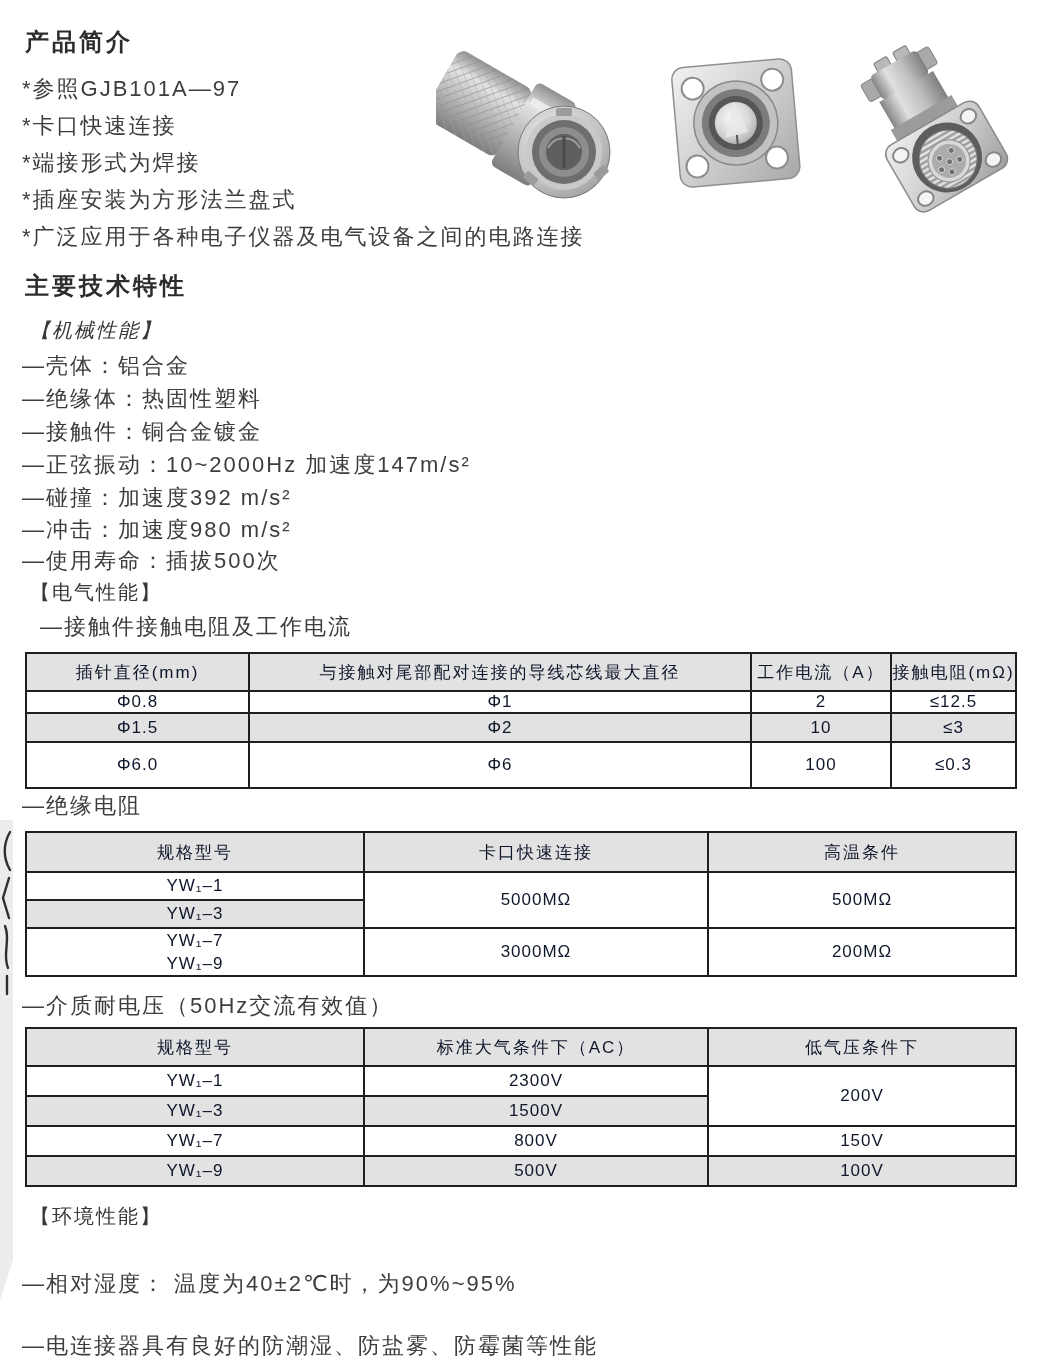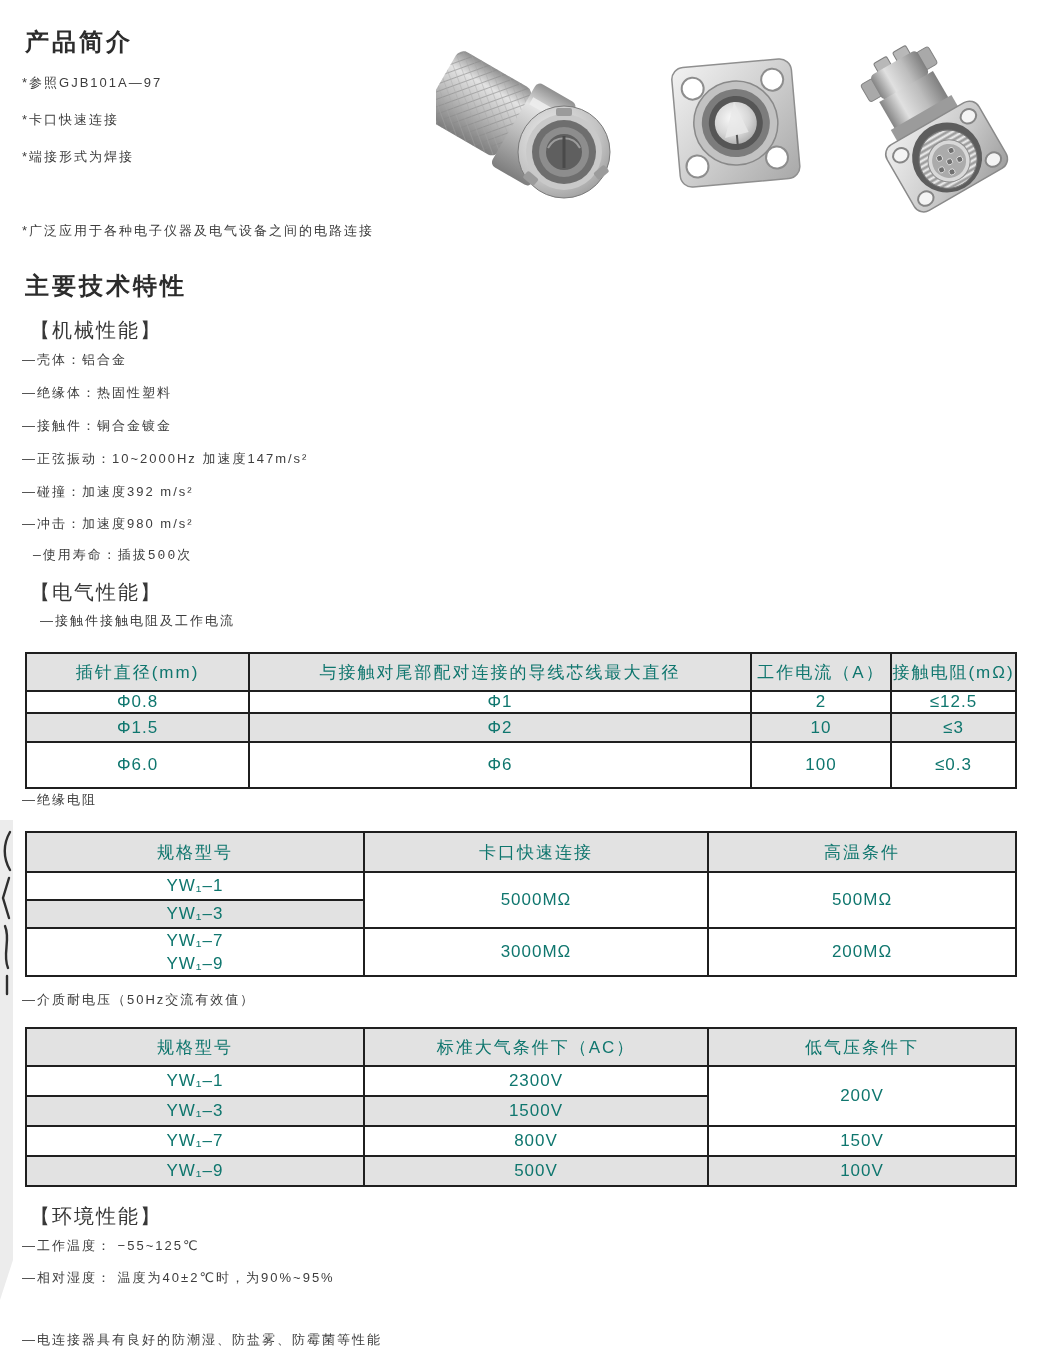--- a/index.html
+++ b/index.html
@@ -14,21 +14,21 @@
   }
   .abs{position:absolute;}
   .section-title{
     font-size:24px;
     font-weight:bold;
     color:#2c2c2c;
     letter-spacing:3px;
     margin:0;
   }
   .line{
-    font-size:13px;
+    font-size:22px;
     letter-spacing:2px;
     white-space:pre;
     color:#3d3d3d;
   }
   .bracket-heading{
     font-size:20px;
     letter-spacing:2px;
     white-space:pre;
     color:#383838;
   }
@@ -36,21 +36,21 @@
     position:absolute;
     border-collapse:collapse;
     table-layout:fixed;
   }
   table.spec th, table.spec td{
     border:2px solid #1f1f1f;
     text-align:center;
     vertical-align:middle;
     font-size:17px;
     font-weight:normal;
-    color:#0f766e;
+    color:#0f172a;
     padding:0;
     letter-spacing:1px;
     overflow:hidden;
   }
   table.spec th{
     background:#e2e2e2;
     letter-spacing:2px;
   }
   td.gray{background:#e2e2e2;}
   td.thinb{border-bottom-width:1px;}
@@ -68,20 +68,21 @@
 </style>
 </head>
 <body>
 
 <div class="page">
 
   <h1 class="abs section-title" style="left:25px;top:26px;">产品简介</h1>
   <div class="abs line" style="left:22px;top:74px;">*参照GJB101A—97</div>
   <div class="abs line" style="left:22px;top:111px;">*卡口快速连接</div>
   <div class="abs line" style="left:22px;top:148px;">*端接形式为焊接</div>
+  <div class="abs line" style="left:22px;top:185px;">*插座安装为方形法兰盘式</div>
   <div class="abs line" style="left:22px;top:222px;">*广泛应用于各种电子仪器及电气设备之间的电路连接</div>
 
   <svg class="abs photo" style="left:436px;top:50px;" width="175" height="185" viewBox="0 0 175 185">
     <defs>
       <linearGradient id="barrel1" x1="0" y1="0" x2="0" y2="1">
         <stop offset="0" stop-color="#8f8f8f"></stop>
           <stop offset="0.25" stop-color="#e3e3e3"></stop>
         <stop offset="0.55" stop-color="#bdbdbd"></stop>
           <stop offset="1" stop-color="#7d7d7d"></stop>
       </linearGradient>
@@ -187,28 +188,28 @@
         <circle cx="70" cy="126" r="3"></circle>
           <circle cx="81" cy="123" r="3"></circle>
         <circle cx="91" cy="126" r="3"></circle>
           <circle cx="78" cy="133" r="3"></circle>
       </g>
     </g>
   </svg>
 
   <h1 class="abs section-title" style="left:25px;top:270px;">主要技术特性</h1>
 
-  <div class="abs bracket-heading" style="left:30px;top:317px;">【机械性能】</div>
+  <div class="abs bracket-heading" style="left:30px;top:317px;font-style:italic;">【机械性能】</div>
   <div class="abs line" style="left:22px;top:351px;">—壳体：铝合金</div>
   <div class="abs line" style="left:22px;top:384px;">—绝缘体：热固性塑料</div>
   <div class="abs line" style="left:22px;top:417px;">—接触件：铜合金镀金</div>
   <div class="abs line" style="left:22px;top:450px;">—正弦振动：10~2000Hz 加速度147m/s²</div>
   <div class="abs line" style="left:22px;top:483px;">—碰撞：加速度392 m/s²</div>
   <div class="abs line" style="left:22px;top:515px;">—冲击：加速度980 m/s²</div>
-  <div class="abs line" style="left:33px;top:546px;font-family:Liberation Mono, monospace;">—使用寿命：插拔500次</div>
+  <div class="abs line" style="left:22px;top:546px;">—使用寿命：插拔500次</div>
 
   <div class="abs bracket-heading" style="left:30px;top:579px;">【电气性能】</div>
   <div class="abs line" style="left:22px;top:612px;margin-left:18px;">—接触件接触电阻及工作电流</div>
 
   <table class="spec" style="left:25px;top:652px;width:990px;">
     <colgroup>
         <col style="width:223px">
         <col style="width:502px">
         <col style="width:140px">
         <col style="width:125px">
@@ -304,21 +305,20 @@
     </tr>
     <tr style="height:30px;">
       <td class="gray">YW₁–9</td>
       <td class="gray">500V</td>
       <td class="gray">100V</td>
     </tr>
   </tbody>
     </table>
 
   <div class="abs bracket-heading" style="left:30px;top:1203px;">【环境性能】</div>
-  <div class="abs line" style="left:22px;top:1237px;">—工作温度： −55~125℃</div>
   <div class="abs line" style="left:22px;top:1269px;">—相对湿度： 温度为40±2℃时，为90%~95%</div>
   <div class="abs line" style="left:22px;top:1331px;">—电连接器具有良好的防潮湿、防盐雾、防霉菌等性能</div>
 
   <div class="abs edge-strip"></div>
   <div class="abs edge-wedge"></div>
   <svg class="abs" style="left:0;top:828px;" width="13" height="170" viewBox="0 0 13 170">
     <g fill="none" stroke="#2e2e2e" stroke-width="2.4" stroke-linecap="round">
       <path d="M10 4 C3 16 3 30 10 42"></path>
       <path d="M9 50 L3 70 L9 90"></path>
       <path d="M5 98 C11 112 2 126 8 140"></path>

